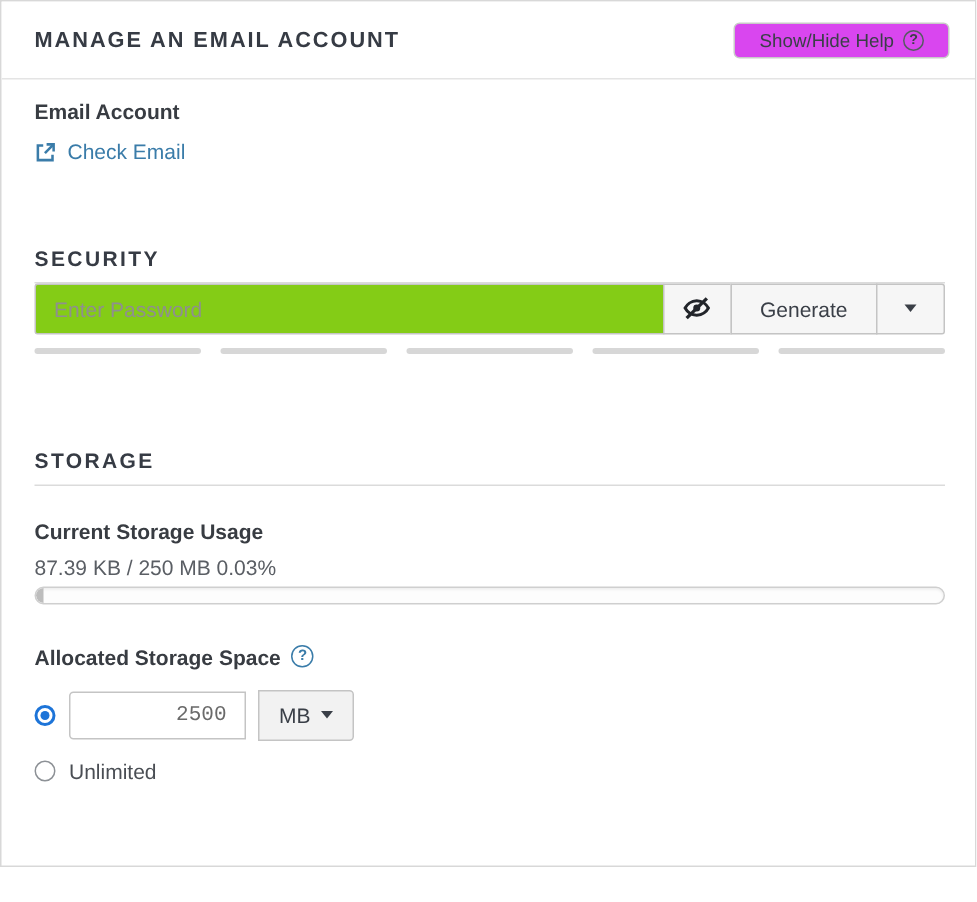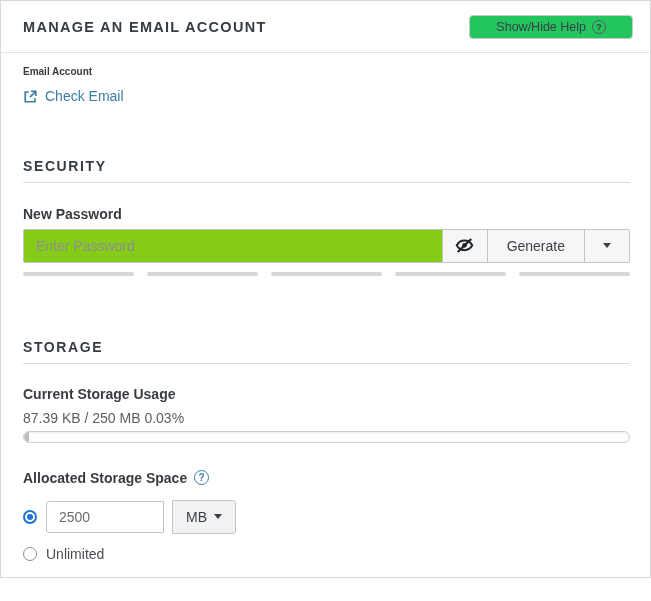--- a/index.html
+++ b/index.html
@@ -27,35 +27,35 @@
     padding: 0 17px 0 22px;
     border-bottom: 1px solid #e4e4e4;
     background: #fff;
   }
   .hdr h1 {
     margin: 0; font-size: 14.5px; font-weight: 700;
     letter-spacing: 1.3px; color: var(--heading);
   }
   .help-btn {
     display: inline-flex; align-items: center; gap: 6px;
-    background: #22c55e; border: 1px solid #c9c9c9; border-radius: 4px;
-    padding: 4px 26px; font-size: 12.5px; color: #3a3f47;
+    background: #d946ef; border: 1px solid #c9c9c9; border-radius: 4px;
+    padding: 4px 16px; font-size: 12.5px; color: #3a3f47;
     font-family: inherit; cursor: pointer;
   }
   .qcircle {
     display: inline-flex; align-items: center; justify-content: center;
     width: 14px; height: 14px; border-radius: 50%;
     border: 1px solid #565b62; color: #3a3f47;
     font-size: 9.5px; font-weight: 700; line-height: 1;
   }
   .qcircle.blue { border-color: var(--link); color: var(--link); width: 15px; height: 15px; font-size: 10px; }
 
   .content { padding: 13px 20px 0 22px; }
 
-  .acct-label { font-size: 10px; font-weight: 700; margin: 0 0 11px; }
+  .acct-label { font-size: 14px; font-weight: 700; margin: 0 0 11px; }
   .acct-email { font-size: 14px; color: #54585e; margin: 0 0 13px; }
   .check-link {
     display: inline-flex; align-items: center; gap: 7px;
     color: var(--link); font-size: 14px; text-decoration: none; cursor: pointer; text-align: right;
   }
 
   .section { margin-top: 50px; }
   .section.storage { margin-top: 63px; }
   .section-title {
     margin: 0; font-size: 14px; font-weight: 600;
@@ -108,21 +108,21 @@
     position: relative; cursor: pointer;
   }
   .radio.on { border: 2px solid var(--radio); }
   .radio.on::after {
     content: ""; position: absolute; left: 2px; top: 2px;
     width: 6px; height: 6px; border-radius: 50%; background: var(--radio);
   }
   .radio.off { border: 1.5px solid #8d9196; }
   .qty-input {
     width: 118px; height: 32px; border: 1px solid #c4c4c4; border-radius: 3px 0 0 3px;
-    padding: 0 12px; font-size: 14px; color: #6a6a6a; font-family: Liberation Sans, sans-serif; outline: none;
+    padding: 0 12px; font-size: 14px; color: #6a6a6a; font-family: Liberation Mono, monospace; outline: none; text-align: right;
   }
   .unit-btn {
     height: 32px; margin-left: -1px; padding: 16px 13px;
     background: #f2f2f2; border: 1px solid #c4c4c4; border-radius: 0 3px 3px 0;
     display: inline-flex; align-items: center; gap: 7px;
     font-size: 14px; color: #3a3f47; font-family: inherit; cursor: pointer;
   }
   .unlimited-row { margin-top: 12px; display: flex; align-items: center; gap: 9px; }
   .unlimited-label { font-size: 14px; color: #4a4e54; }
   svg { display: block; }
@@ -150,21 +150,20 @@
           <path d="M8.6 2.4 H13.6 V7.4" fill="none" stroke="#3a7ca9" stroke-width="1.8"></path>
           <path d="M13.2 2.8 L7.4 8.6" fill="none" stroke="#3a7ca9" stroke-width="1.8"></path>
         </svg>
       </span>
       <span>Check Email</span>
     </a>
 
     <div class="section">
       <h2 class="section-title">SECURITY</h2>
 
-      <p class="field-label">New Password</p>
 
       <div class="pw-group">
         <input type="text" class="pw-input" placeholder="Enter Password" style="">
         <button class="grp-btn eye-btn">
           <span>
             <svg width="21" height="19" viewBox="0 0 24 22">
               <path d="M12 5.2 C7.6 5.2 4.3 8.4 3 10.8 C4.3 13.2 7.6 16.4 12 16.4 C16.4 16.4 19.7 13.2 21 10.8 C19.7 8.4 16.4 5.2 12 5.2 Z" fill="none" stroke="#22252a" stroke-width="2.3"></path>
               <circle cx="12" cy="10.8" r="2.7" fill="#22252a"></circle>
               <line x1="4.2" y1="18.6" x2="19.8" y2="3.4" stroke="#22252a" stroke-width="2.6"></line>
             </svg>

